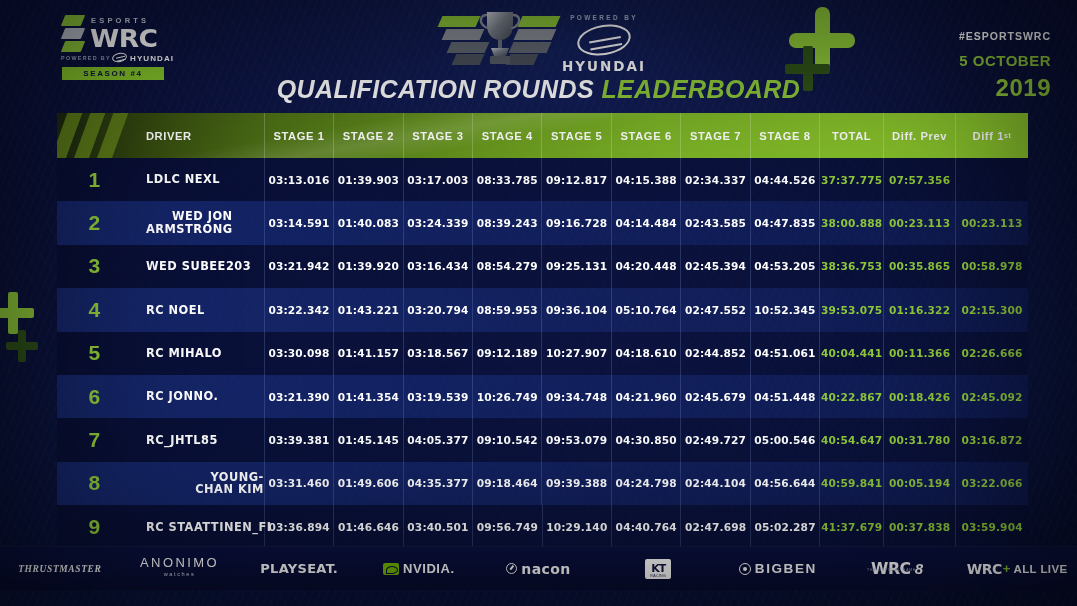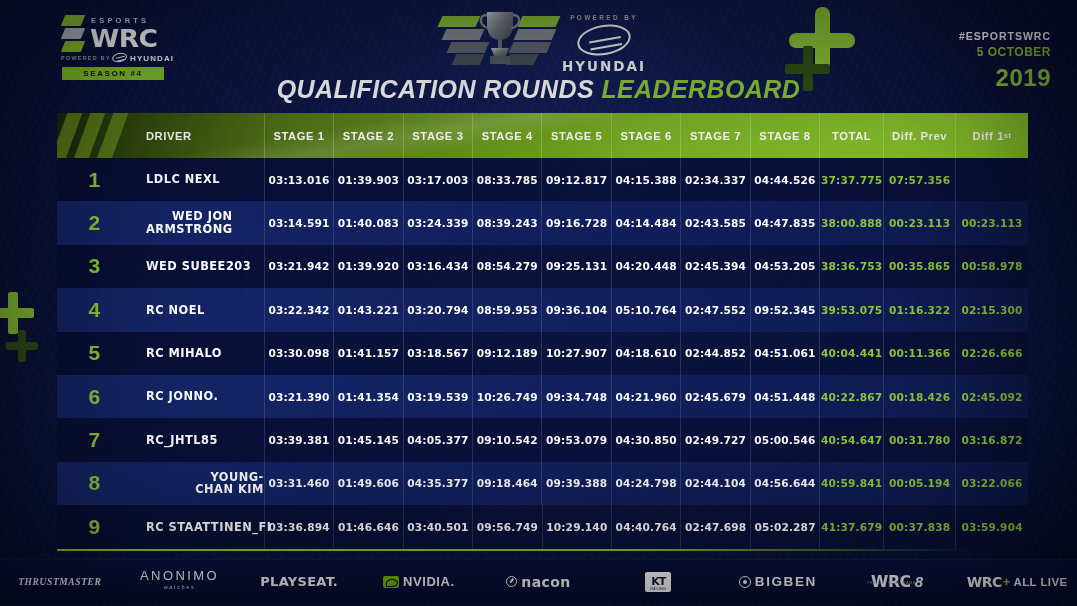--- a/index.html
+++ b/index.html
@@ -68,21 +68,21 @@
   #hy-big-oval { position:relative; margin:4px auto 0; width:54px; height:30px;
       border:2.6px solid #fff; border-radius:50%; transform:rotate(-10deg); }
   #hy-big-oval::before { content:""; position:absolute; left:10px; top:11.5px;
       width:32px; height:5px; border-top:2.6px solid #fff; border-bottom:2.6px solid #fff; }
   #hy-word { margin-top:3px; font-size:13.5px; font-weight:800; letter-spacing:2px; color:#fff;
       font-family:"DejaVu Sans", sans-serif; }
 
   
   #date-block { position:absolute; right:26px; top:30px; text-align:right; }
   #hashtag { font-size:10.5px; font-weight:800; letter-spacing:1px; color:#ffffff; }
-  #date-day { font-size:12px; font-weight:800; letter-spacing:0.5px; color:#8fc93a; margin-top:3px; }
+  #date-day { font-size:15px; font-weight:800; letter-spacing:0.5px; color:#8fc93a; margin-top:10px; }
   #date-year { font-size:24px; font-weight:800; letter-spacing:0.5px; color:#8fc93a; margin-top:5px; }
 
   
   #title { position:absolute; left:0; top:75px; width:1077px; text-align:center;
       font-size:25px; font-weight:800; font-style:italic; letter-spacing:0.4px; }
   #title .white { color:#ffffff; }
   #title .green { color:#8fc93a; }
 
   
   #table { position:absolute; left:57px; top:113px; width:971px; }
@@ -121,21 +121,21 @@
 
   
   .c-rank   { width:75px; }
   .c-driver { width:133px; }
   .c-stage  { width:69.5px; }
   .c-total  { width:64px; }
   .c-dprev  { width:72px; }
   .c-d1st   { width:72px; border-right:none !important; }
 
   
-  #footer { position:absolute; left:0; bottom:3px; width:1077px; height:44px;
+  #footer { position:absolute; left:0; bottom:16px; width:1077px; height:44px;
       background:linear-gradient(180deg,#0a1140 0%, #090f38 60%, #080d30 100%);
       border-top:1px solid rgba(255,255,255,.06);
       display:flex; align-items:center; }
   .sponsor { flex:1; text-align:center; color:#fff; position:relative;
       display:flex; align-items:center; justify-content:center; gap:4px; }
   .sp-thrustmaster { font-family:"Liberation Serif", serif; font-weight:800;
       font-style:italic; font-size:9.5px; letter-spacing:.6px; }
   .sp-anonimo { line-height:10px; }
   .sp-anonimo b { display:block; font-size:13px; font-weight:400; letter-spacing:2.4px;
       font-family:"Liberation Sans", sans-serif; }
@@ -336,21 +336,21 @@
       <div class="row trow alt">
         <div class="cell rank c-rank">4</div>
         <div class="cell driver c-driver">RC&nbsp;NOEL</div>
         <div class="cell c-stage">03:22.342</div>
         <div class="cell c-stage">01:43.221</div>
         <div class="cell c-stage">03:20.794</div>
         <div class="cell c-stage">08:59.953</div>
         <div class="cell c-stage">09:36.104</div>
         <div class="cell c-stage">05:10.764</div>
         <div class="cell c-stage">02:47.552</div>
-        <div class="cell c-stage">09:52.345</div>
+        <div class="cell c-stage">10:52.345</div>
         <div class="cell c-total green">39:53.075</div>
         <div class="cell c-dprev green">01:16.322</div>
         <div class="cell c-d1st green">02:15.300</div>
       </div>
       <div class="row trow norm">
         <div class="cell rank c-rank">5</div>
         <div class="cell driver c-driver">RC&nbsp;MIHALO</div>
         <div class="cell c-stage">03:30.098</div>
         <div class="cell c-stage">01:41.157</div>
         <div class="cell c-stage">03:18.567</div>

